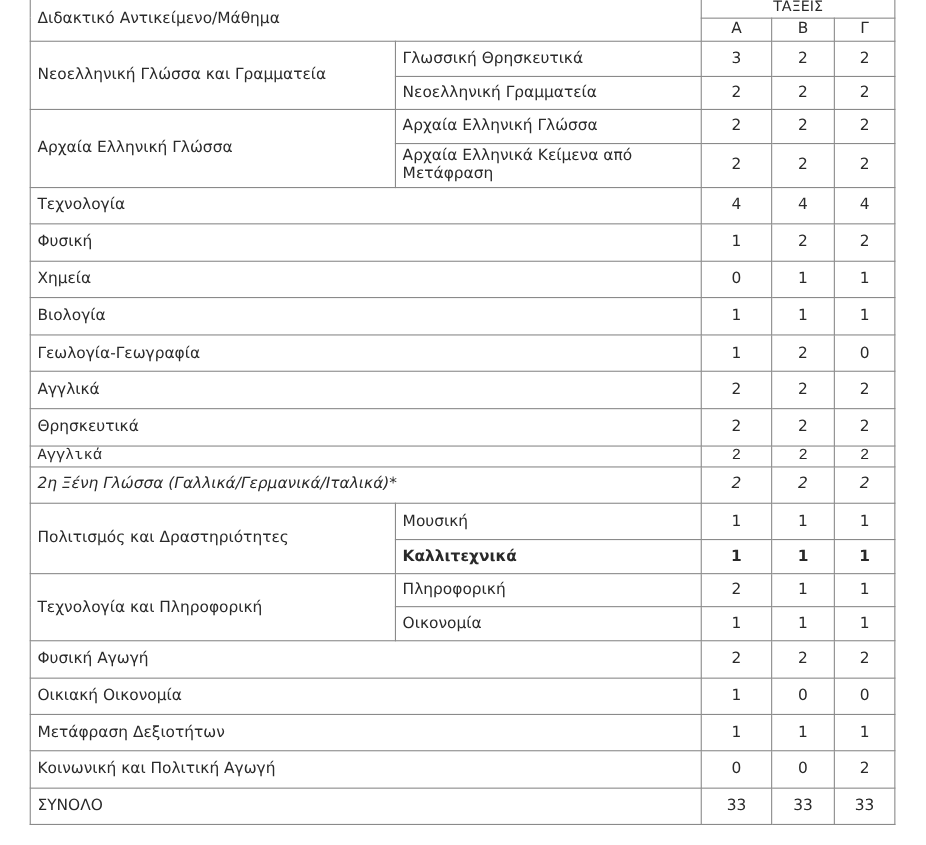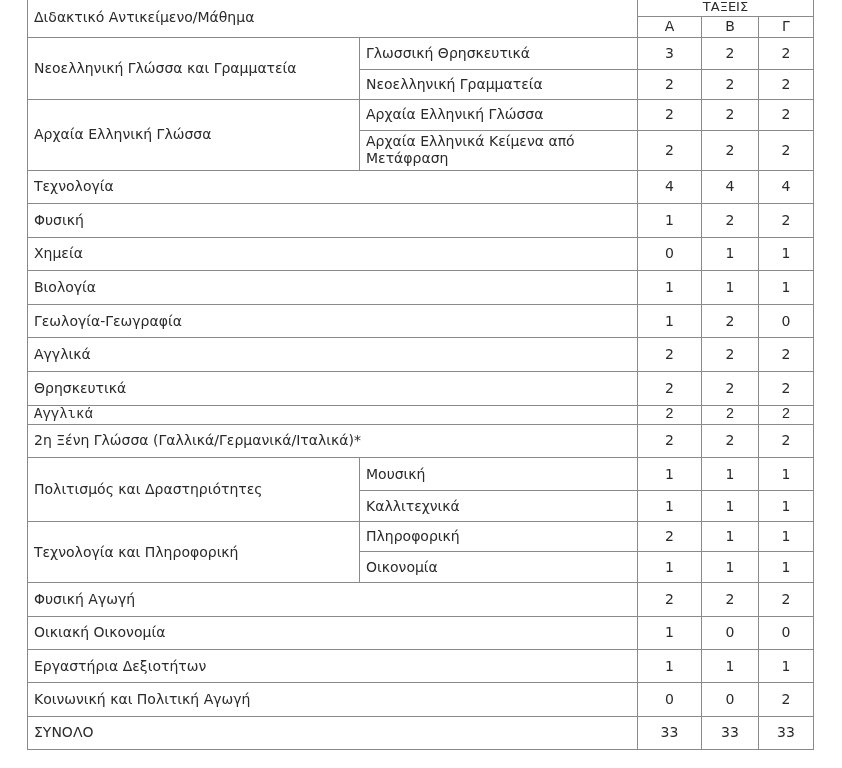--- a/index.html
+++ b/index.html
@@ -99,34 +99,34 @@
         <td class="num">2</td>
         <td class="num">2</td>
         <td class="num">2</td>
       </tr>
       <tr style="height: 19px; font-family: Liberation Mono, monospace;">
         <td colspan="2">Αγγλικά</td>
         <td class="num">2</td>
         <td class="num">2</td>
         <td class="num">2</td>
       </tr>
-      <tr style="height: 33.6px;">
+      <tr style="height: 33.6px; font-style: italic;">
         <td colspan="2">2η Ξένη Γλώσσα (Γαλλικά/Γερμανικά/Ιταλικά)*</td>
         <td class="num">2</td>
         <td class="num">2</td>
         <td class="num">2</td>
       </tr>
       <tr style="height: 33px;">
         <td rowspan="2">Πολιτισμός και Δραστηριότητες</td>
         <td>Μουσική</td>
         <td class="num">1</td>
         <td class="num">1</td>
         <td class="num">1</td>
       </tr>
-      <tr style="height: 31px;">
+      <tr style="height: 31px; font-weight: bold;">
         <td>Καλλιτεχνικά</td>
         <td class="num">1</td>
         <td class="num">1</td>
         <td class="num">1</td>
       </tr>
       <tr style="height: 30px;">
         <td rowspan="2">Τεχνολογία και Πληροφορική</td>
         <td>Πληροφορική</td>
         <td class="num">2</td>
         <td class="num">1</td>
@@ -144,21 +144,21 @@
         <td class="num">2</td>
         <td class="num">2</td>
       </tr>
       <tr style="height: 33.4px;">
         <td colspan="2">Οικιακή Οικονομία</td>
         <td class="num">1</td>
         <td class="num">0</td>
         <td class="num">0</td>
       </tr>
       <tr style="height: 33.4px;">
-        <td colspan="2">Εργαστήρια Δεξιοτήτων</td>
+        <td colspan="2">Μετάφραση Δεξιοτήτων</td>
         <td class="num">1</td>
         <td class="num">1</td>
         <td class="num">1</td>
       </tr>
       <tr style="height: 33.4px;">
         <td colspan="2">Κοινωνική και Πολιτική Αγωγή</td>
         <td class="num">0</td>
         <td class="num">0</td>
         <td class="num">2</td>
       </tr>

